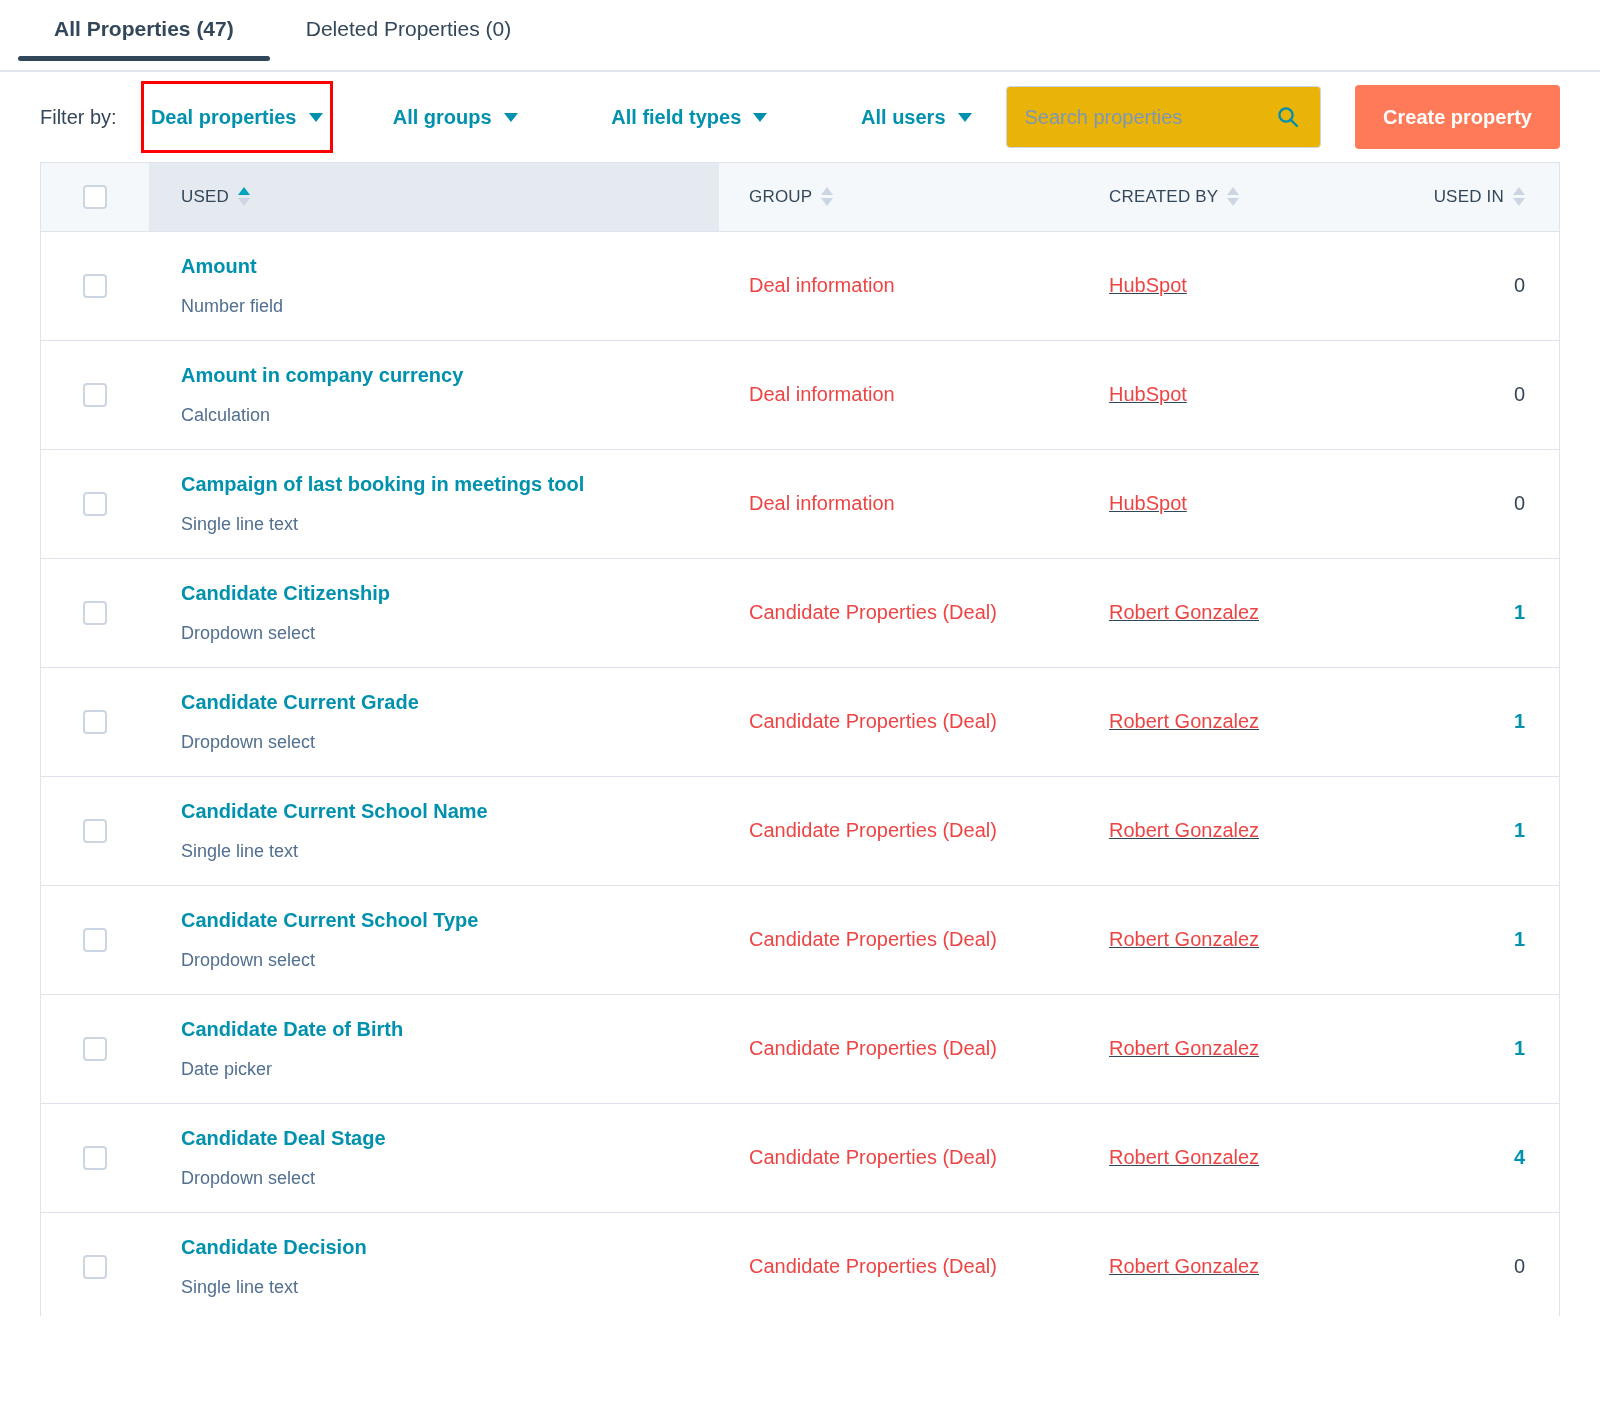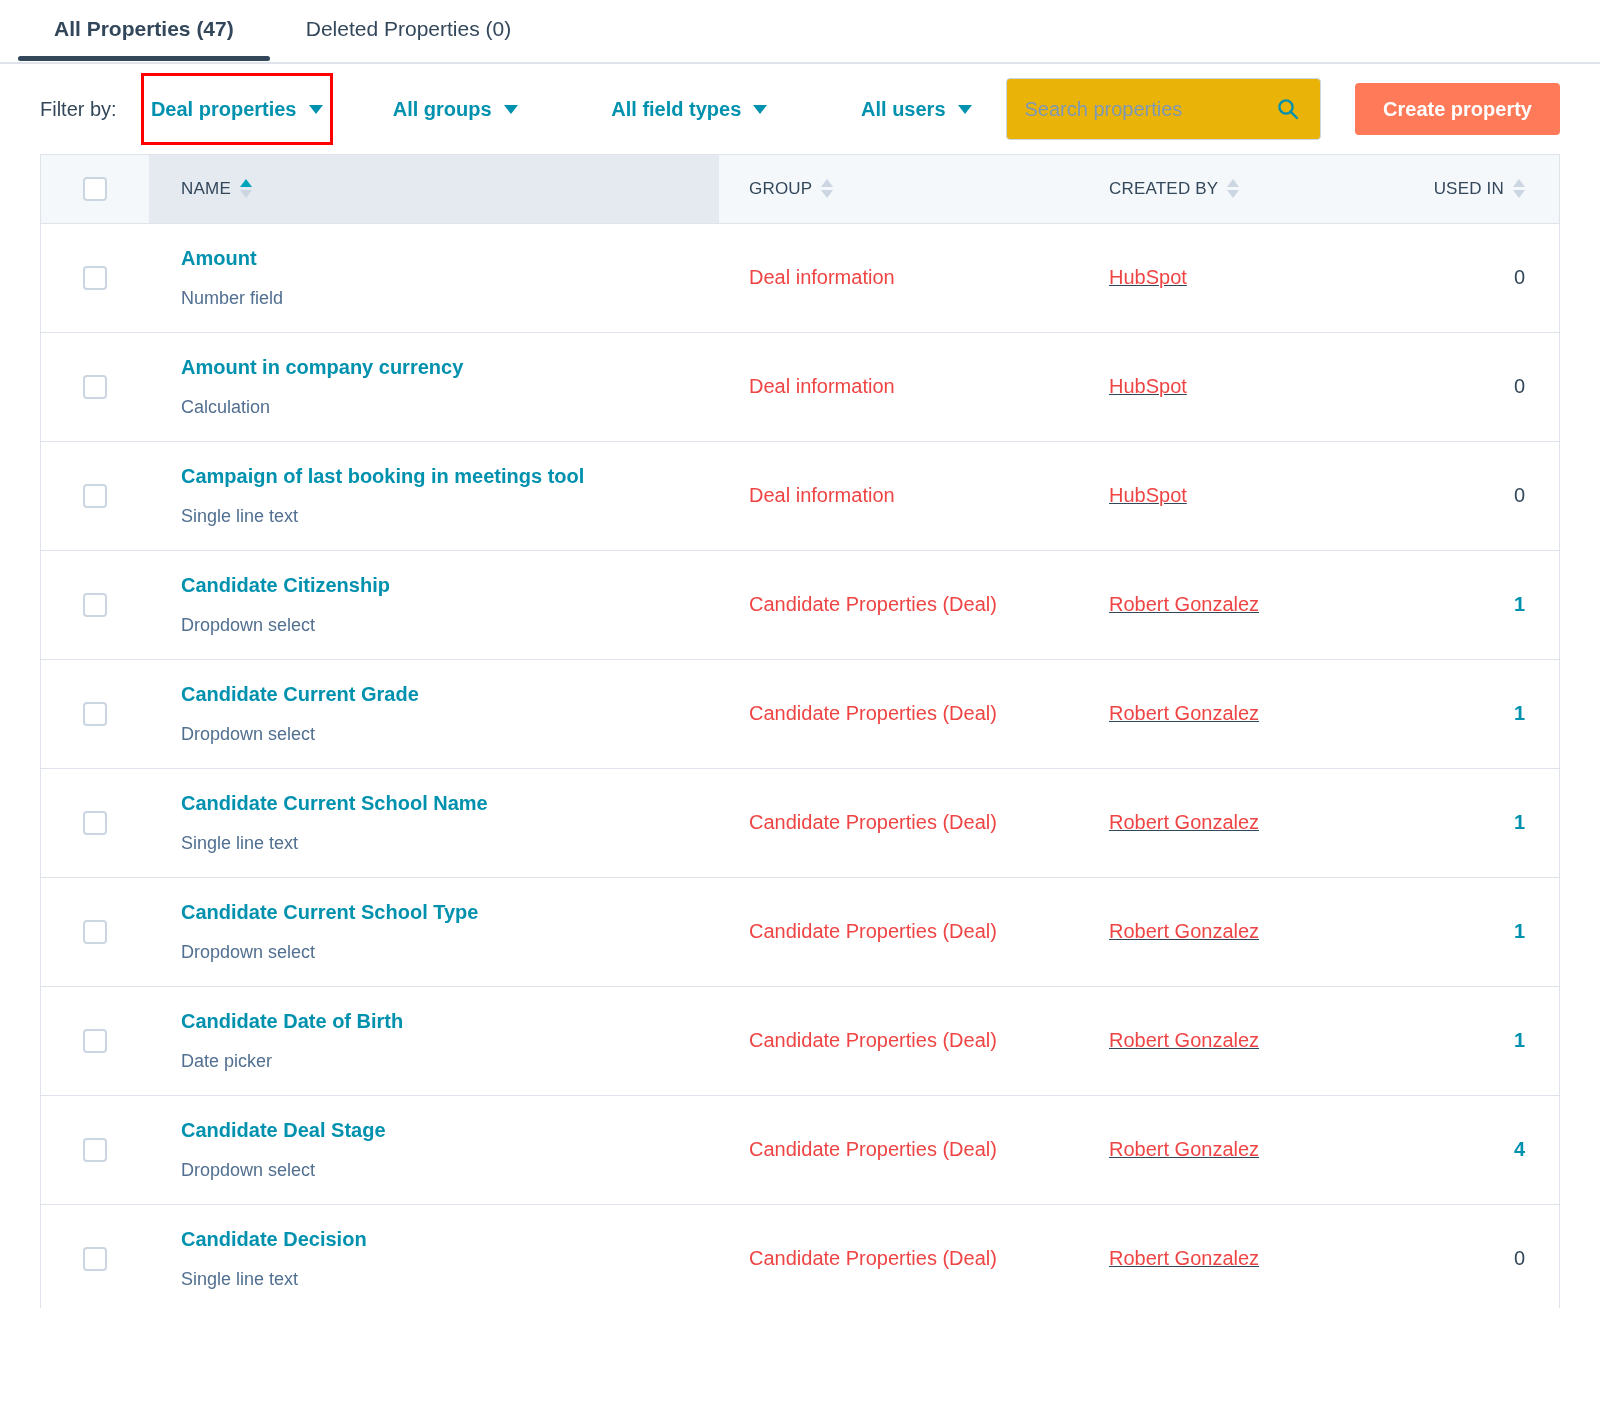--- a/index.html
+++ b/index.html
@@ -9,21 +9,21 @@
     height: 1401px;
     background: #ffffff;
     font-family: "Liberation Sans", sans-serif;
     color: #33475b;
     overflow: hidden;
   }
 
   
   .tabbar {
     position: relative;
-    height: 64px;
+    height: 72px;
     padding: 0 18px;
     display: flex;
     align-items: flex-start;
   }
   .tabbar::after {
     content: "";
     position: absolute;
     left: 0; right: 0; bottom: 0;
     height: 2px;
     background: #dfe3eb;
@@ -128,21 +128,21 @@
   }
 
   .create-btn {
     background: #ff7a59;
     color: #ffffff;
     border: 0;
     border-radius: 4px;
     font-family: "Liberation Sans", sans-serif;
     font-size: 20px;
     font-weight: 700;
-    height: 52px;
+    height: 64px;
     padding: 0 28px;
     cursor: pointer;
     white-space: nowrap;
     text-align: right;
   }
 
   
   .table-wrap {
     margin: 0 40px;
     border: 1px solid #dfe3eb;
@@ -299,21 +299,21 @@
 
 <div class="table-wrap">
   <table>
     <thead>
       <tr>
         <th class="col-check">
           <span class="chk"></span>
         </th>
         <th class="col-name">
           <span class="th-inner">
-            <span>NAME</span>
+            <span>USED</span>
             <span class="sorter asc">
               <span class="up"></span>
               <span class="down"></span>
             </span>
           </span>
         </th>
         <th class="col-group">
           <span class="th-inner">
             <span>GROUP</span>
             <span class="sorter">

